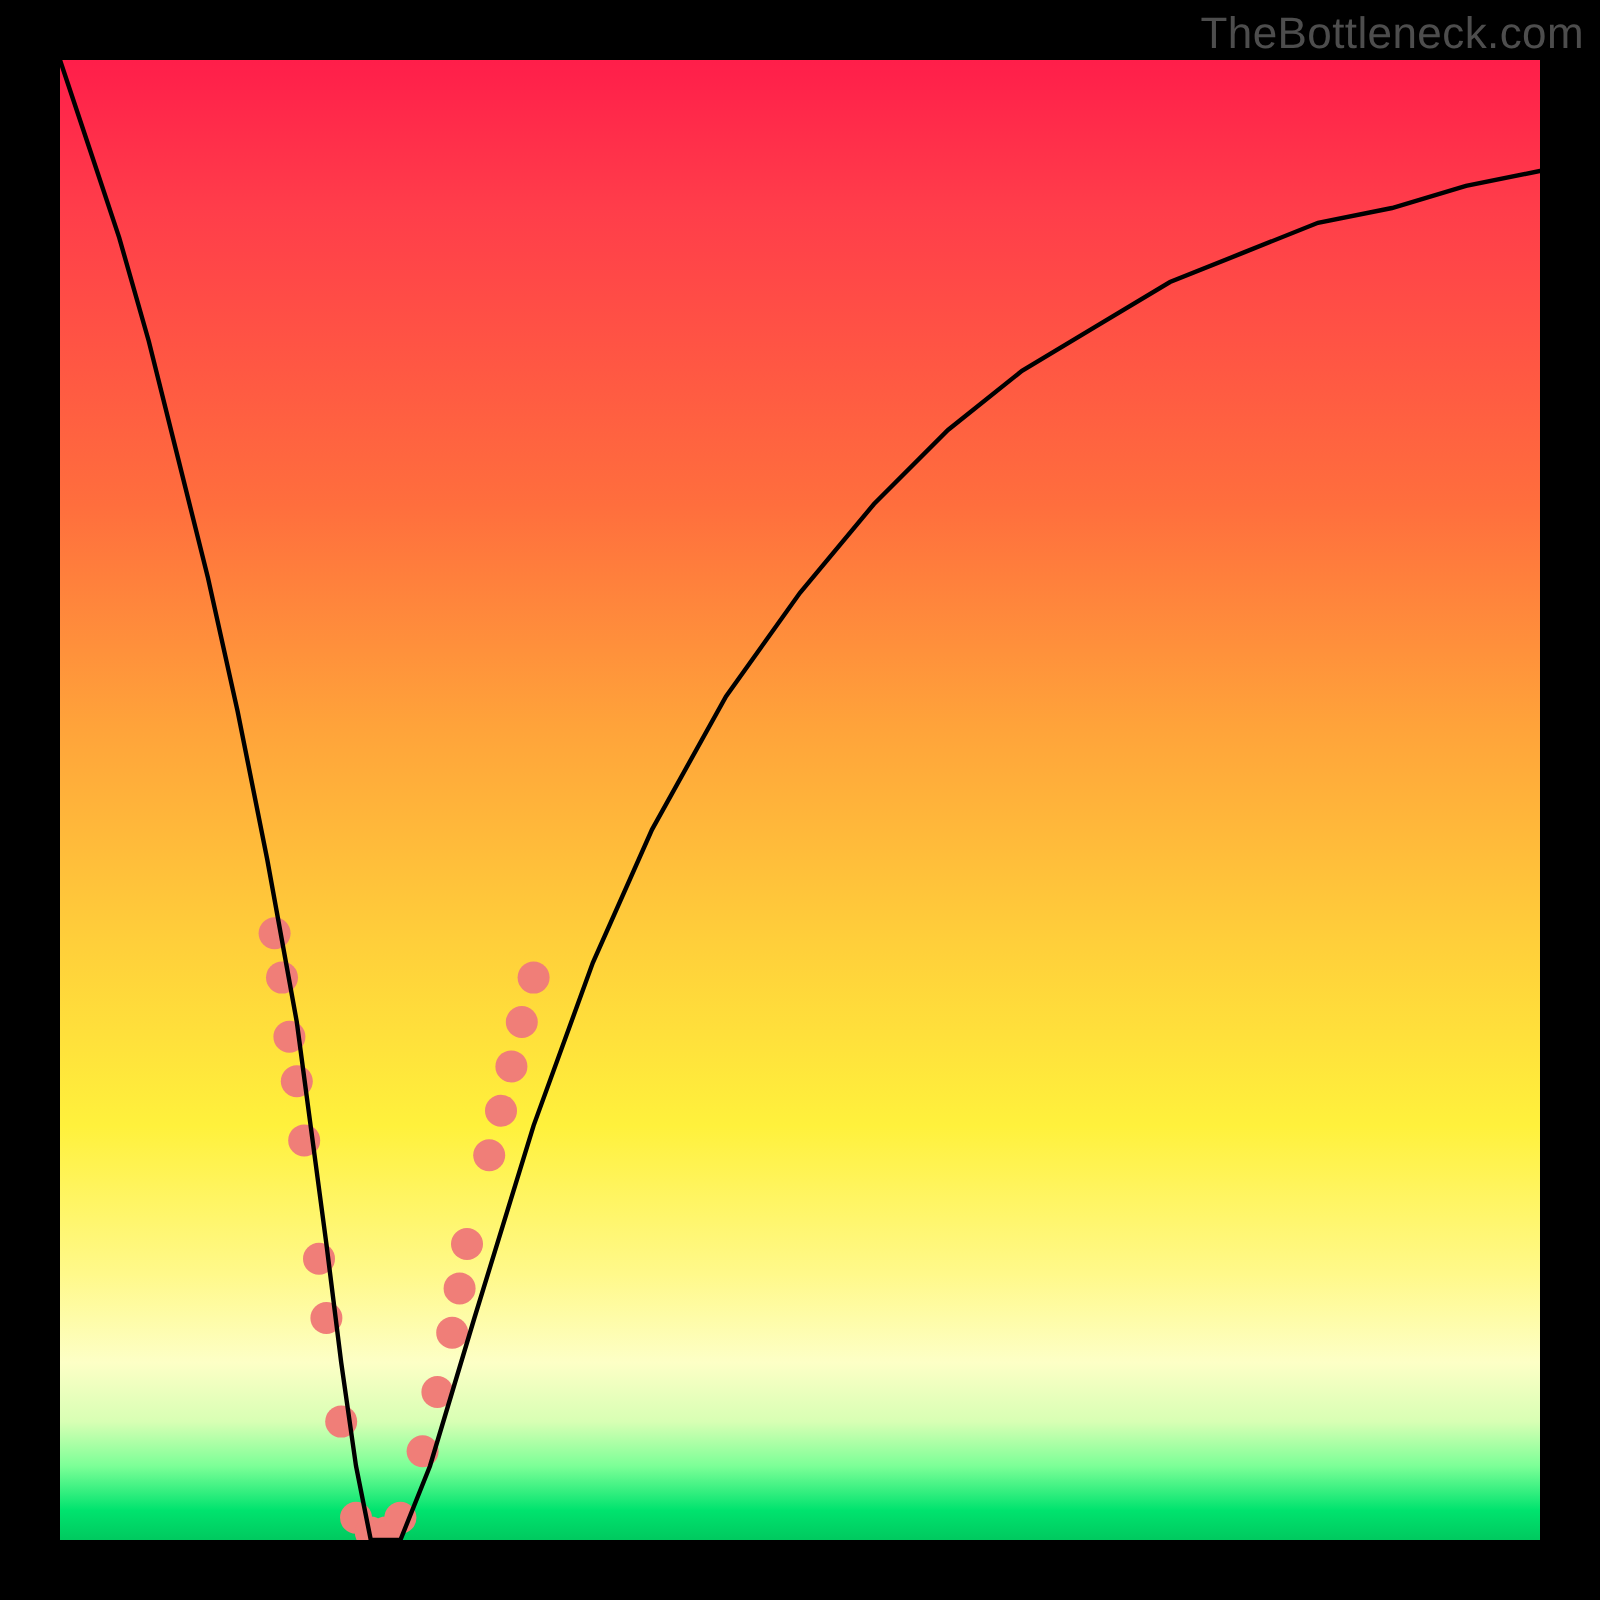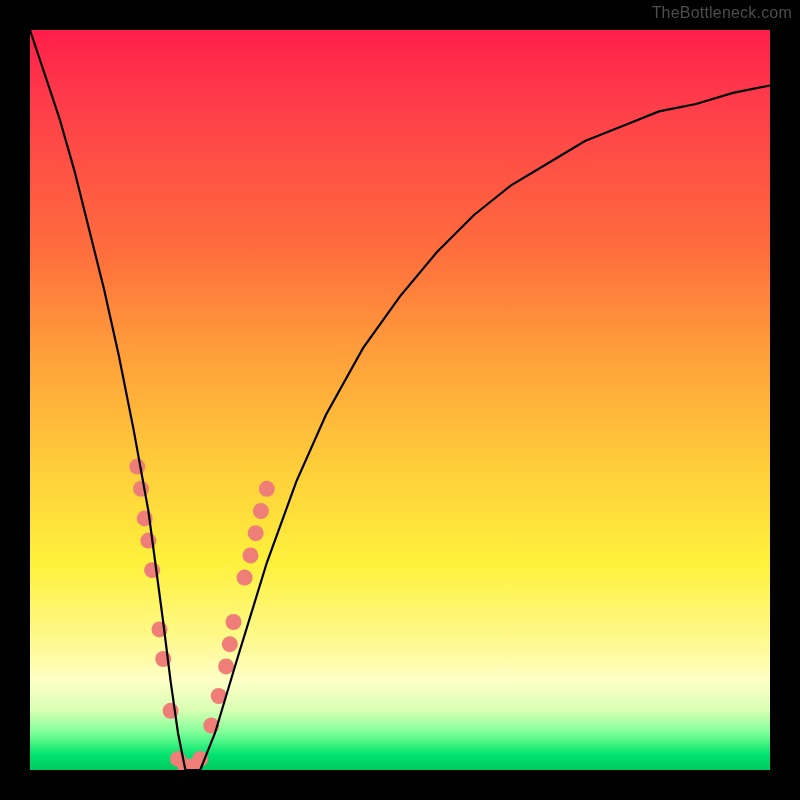--- a/index.html
+++ b/index.html
@@ -40,21 +40,21 @@
       #7cff97 95%,
       #00e36e 98%,
       #00c95f 100%
     );
   }
   .watermark {
     position: absolute;
     top: 4px;
     right: 8px;
     color: #4d4d4d;
-    font-size: 16px;
+    font-size: 22px;
     font-weight: 400;
     letter-spacing: 0.2px;
     user-select: none;
   }
   svg.curve {
     position: absolute;
     top: 0;
     left: 0;
     width: 740px;
     height: 740px;

